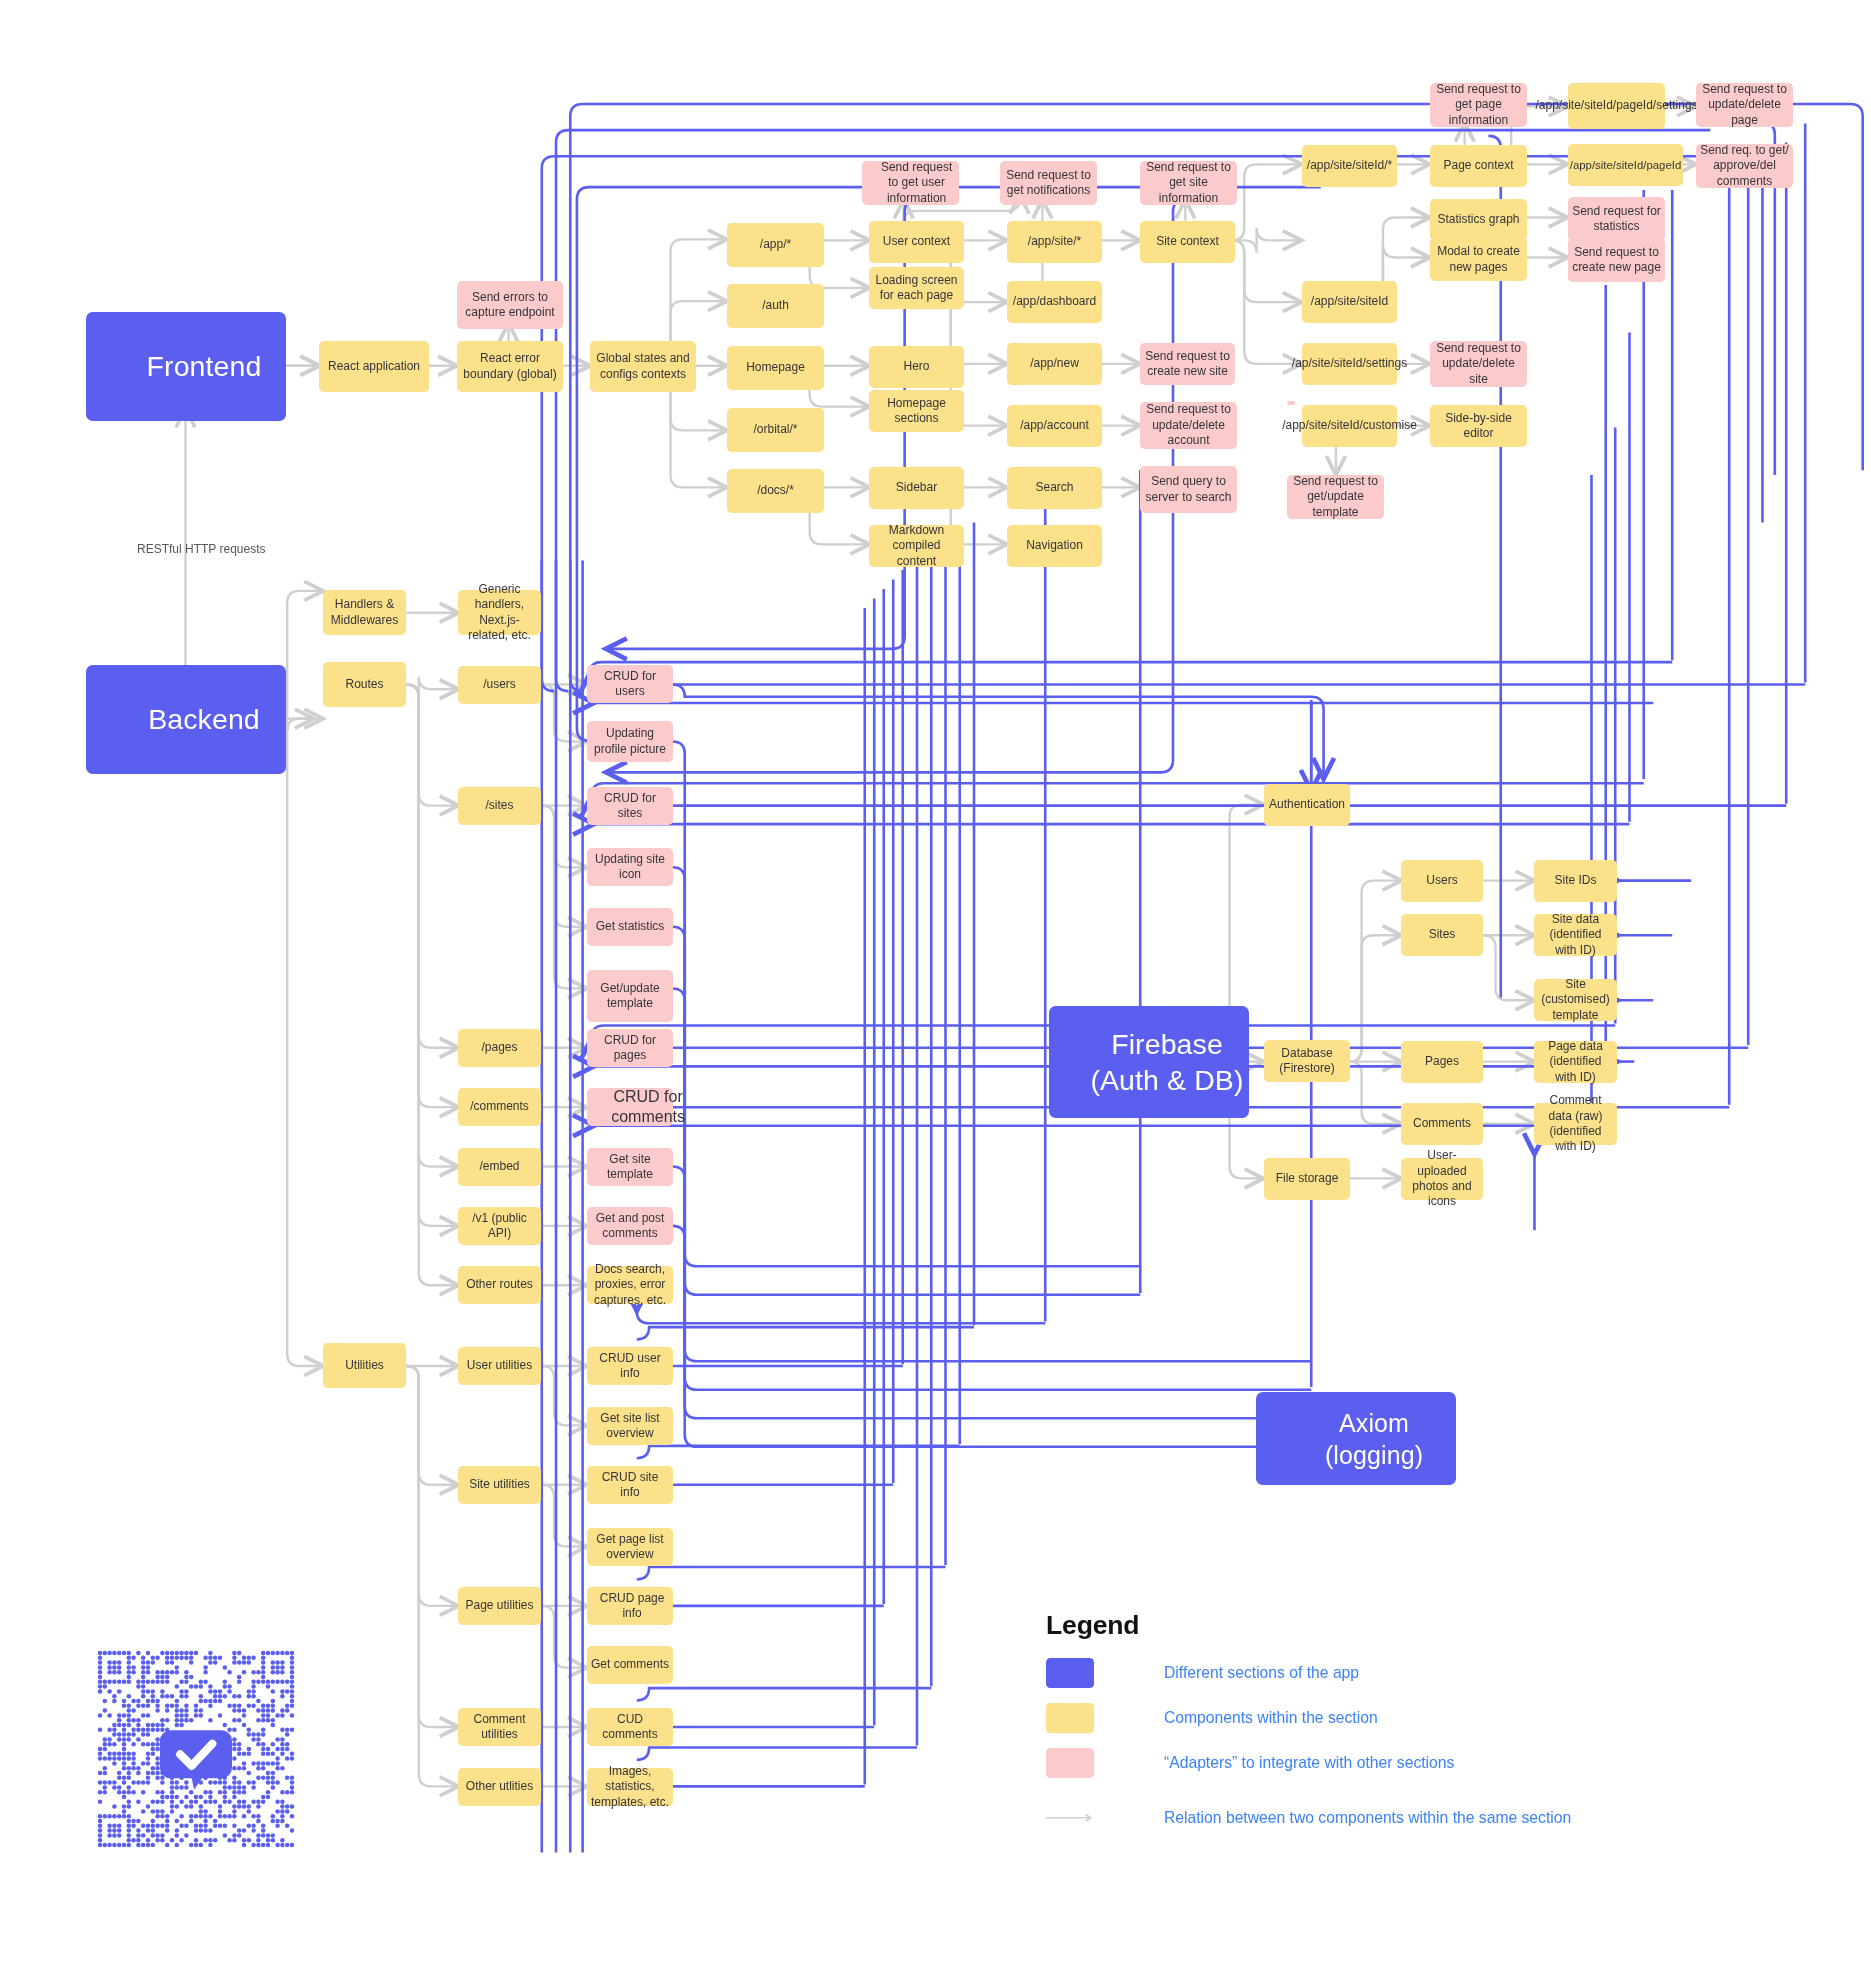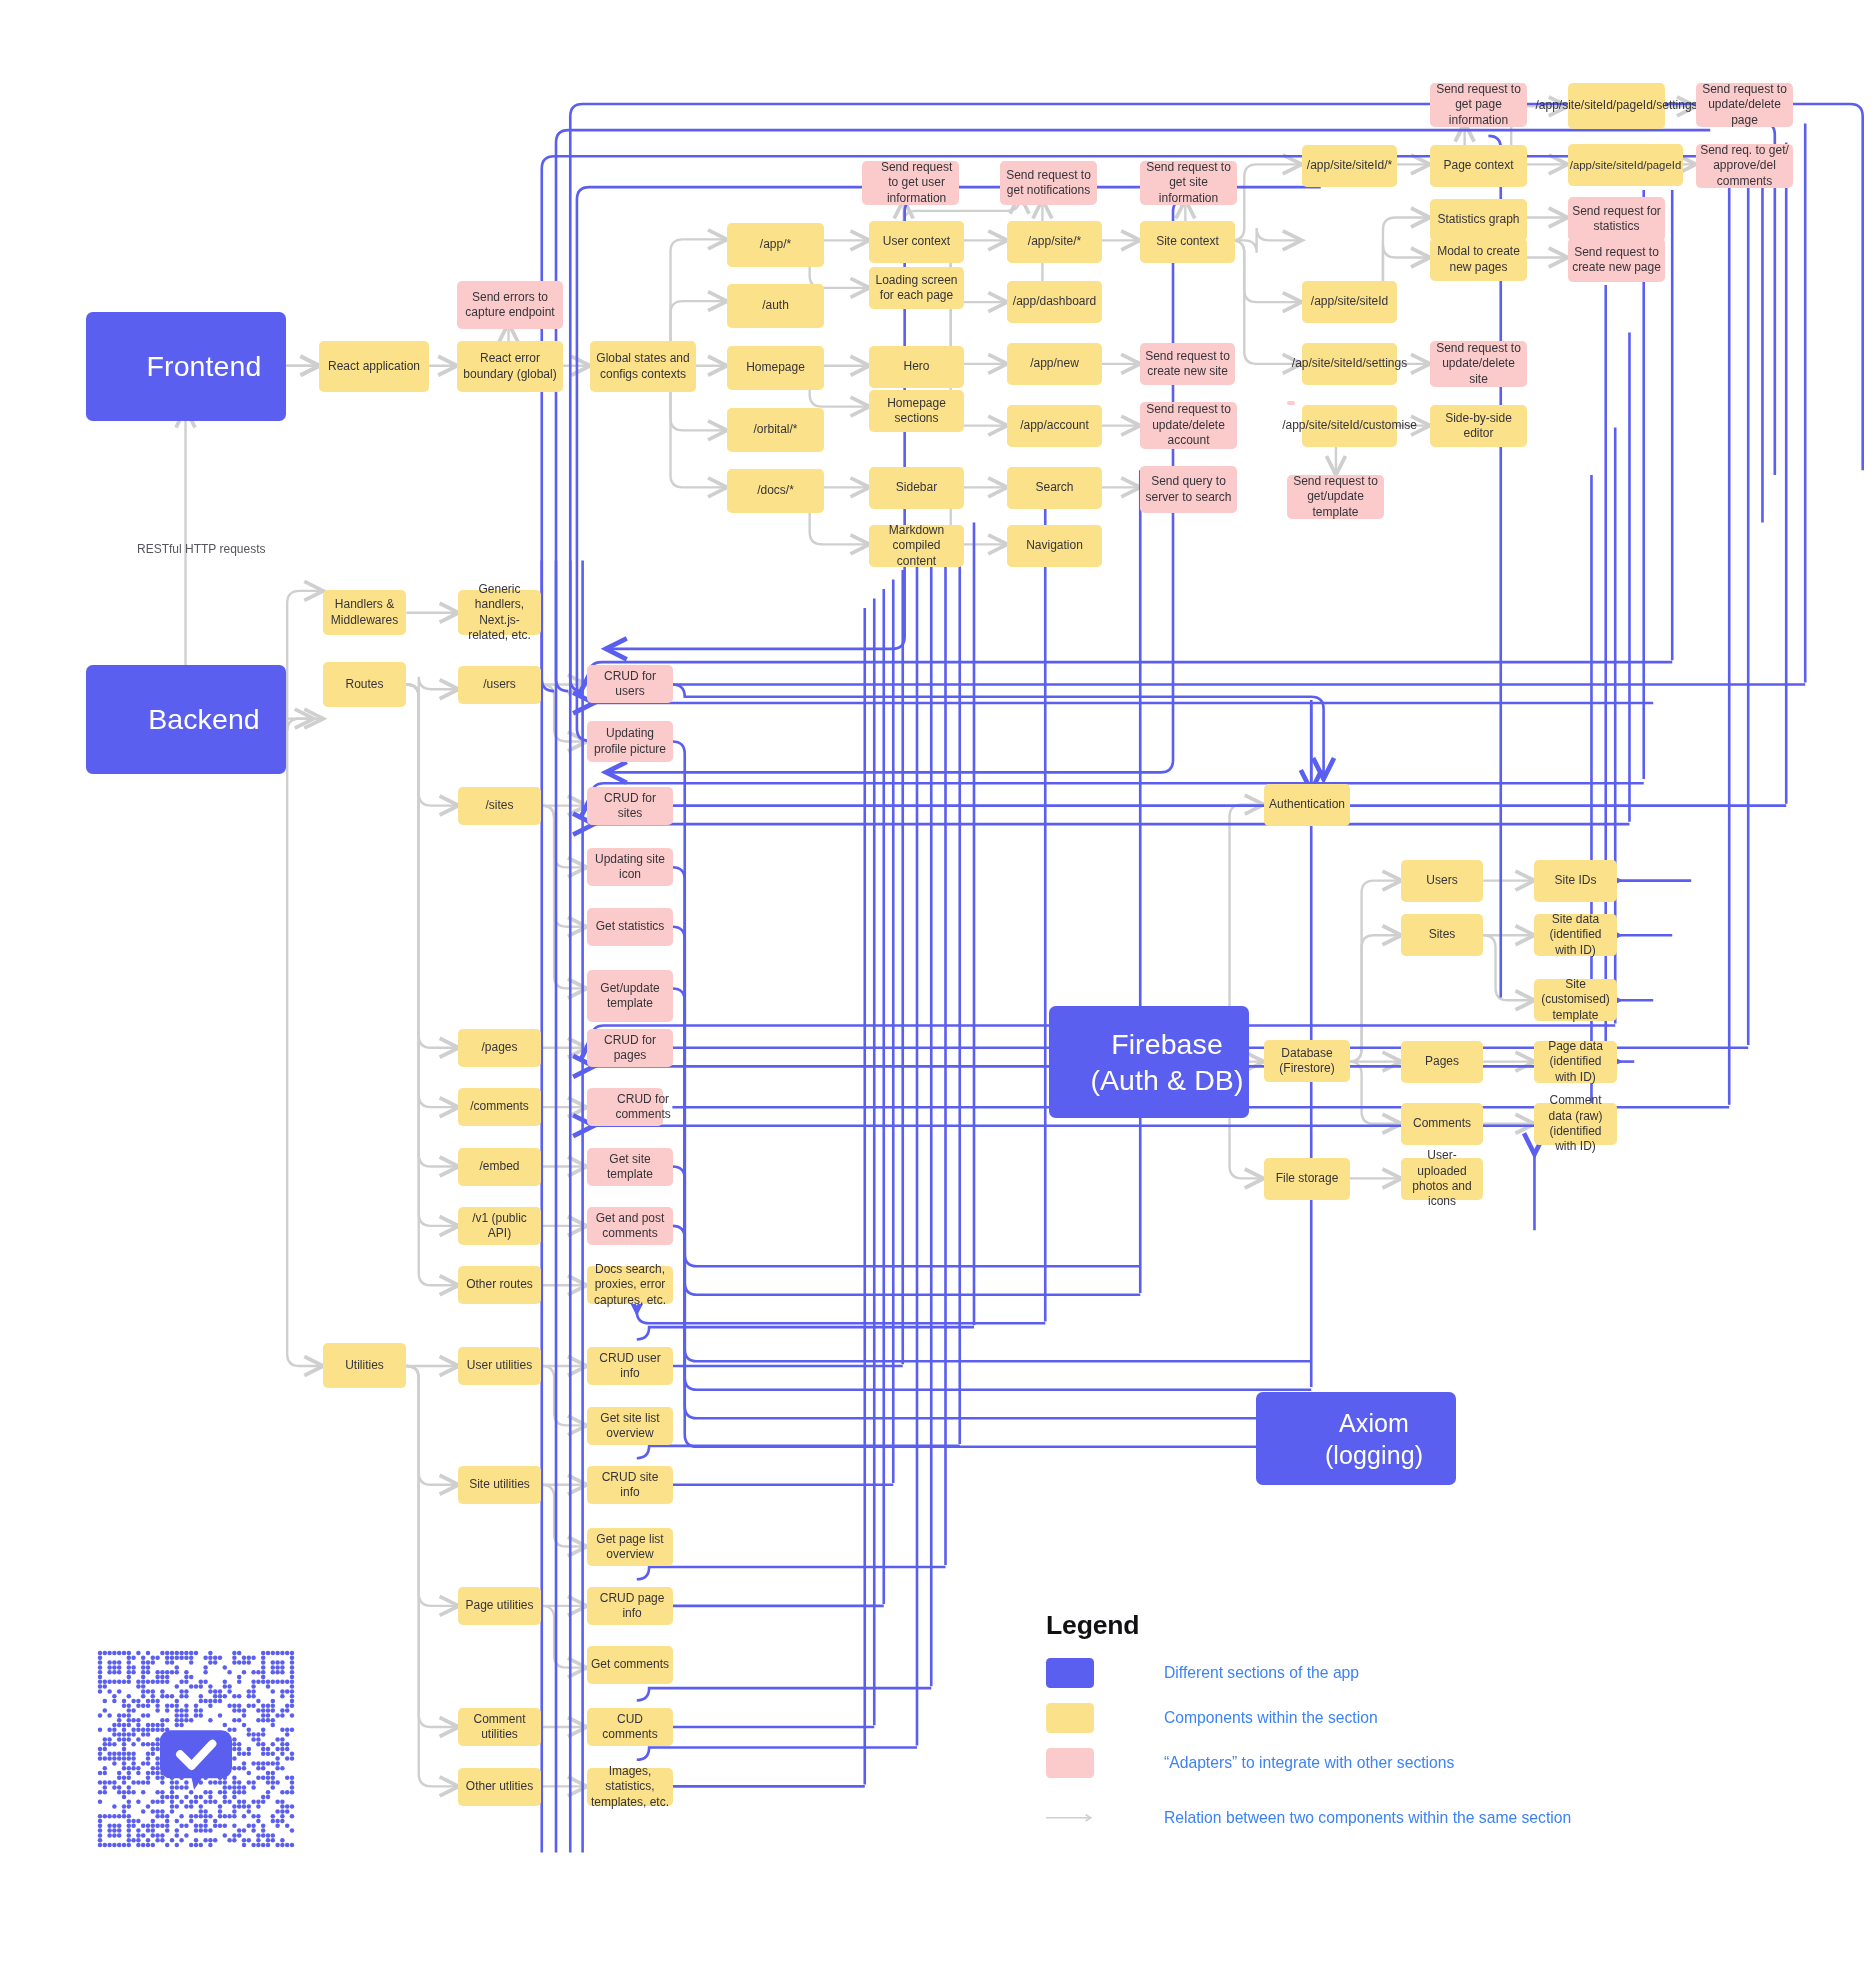--- a/index.html
+++ b/index.html
@@ -472,21 +472,21 @@
     </div>
   <div class="node n-pink" style="left:587px;top:908px;width:86px;height:38px;font-size:12px;">
       <span>Get statistics</span>
     </div>
   <div class="node n-pink" style="left:587px;top:970px;width:86px;height:52px;font-size:12px;">
       <span>Get/update template</span>
     </div>
   <div class="node n-pink" style="left:587px;top:1029px;width:86px;height:38px;font-size:12px;">
       <span>CRUD for pages</span>
     </div>
-  <div class="node n-pink" style="left:587px;top:1088px;width:76px;height:38px;font-size:12px;padding-left:40px;">
+  <div class="node n-pink" style="left:587px;top:1088px;width:86px;height:38px;font-size:16px;padding-left:40px;">
       <span>CRUD for comments</span>
     </div>
   <div class="node n-pink" style="left:587px;top:1148px;width:86px;height:38px;font-size:12px;">
       <span>Get site template</span>
     </div>
   <div class="node n-pink" style="left:587px;top:1207px;width:86px;height:38px;font-size:12px;">
       <span>Get and post comments</span>
     </div>
   <div class="node n-yellow" style="left:587px;top:1266px;width:86px;height:38px;font-size:12px;">
       <span>Docs search, proxies, error captures, etc.</span>

